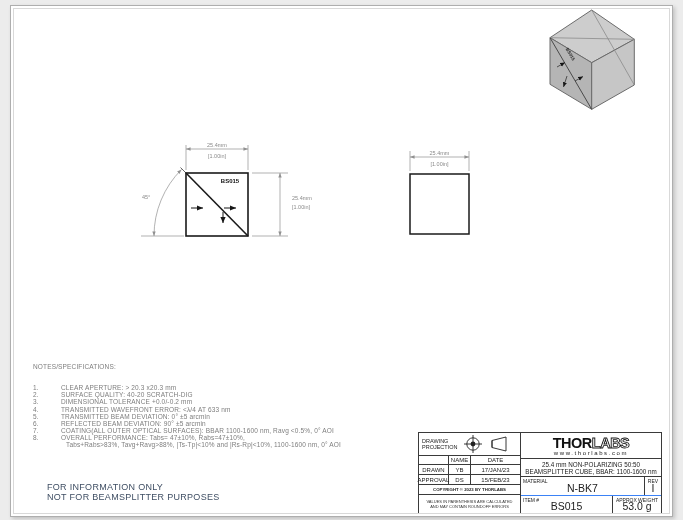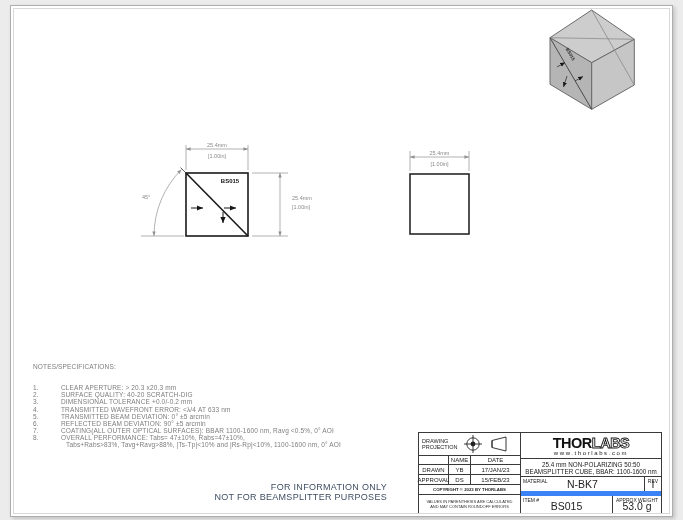--- a/index.html
+++ b/index.html
@@ -12,21 +12,21 @@
 
   
   .notes{position:absolute;left:22px;top:357px;color:#7d7d7d;font-size:6.5px;line-height:7.15px;
          letter-spacing:0.15px;white-space:nowrap;}
   .notes-header{margin-bottom:14px;}
   .note-row{display:flex;}
   .note-num{width:28px;flex:0 0 28px;}
   .note-cont{padding-left:5px;}
 
   
-  .footer{position:absolute;left:36px;top:477px;width:340px;text-align:right;color:#3f4e63;
+  .footer{position:absolute;left:36px;top:477px;width:340px;text-align:left;color:#3f4e63;
           font-size:9px;line-height:9.6px;letter-spacing:0.3px;}
 
   
   .tb{position:absolute;left:407px;top:426px;width:244px;height:82px;border:1px solid #3a3a3a;
       box-sizing:border-box;display:flex;color:#222;background:#fff;}
   .tb *{box-sizing:border-box;}
   .tb-left{width:102px;flex:0 0 102px;border-right:1px solid #3a3a3a;display:flex;flex-direction:column;}
   .tb-right{flex:1;display:flex;flex-direction:column;}
   .tb-proj{height:23px;flex:0 0 23px;border-bottom:1px solid #3a3a3a;display:flex;align-items:center;
            padding-left:3px;font-size:5.5px;line-height:6px;}
@@ -40,21 +40,21 @@
   .tb-r{height:10px;flex:0 0 10px;}
   .tb-copy{height:10px;flex:0 0 10px;border-bottom:1px solid #3a3a3a;display:flex;align-items:center;
            justify-content:center;font-size:4.3px;font-weight:bold;}
   .tb-disc{flex:1;display:flex;flex-direction:column;align-items:center;justify-content:center;
            font-size:4px;line-height:5px;color:#333;text-align:center;}
   .tb-logo{height:26px;flex:0 0 26px;border-bottom:1px solid #3a3a3a;display:flex;flex-direction:column;
            align-items:center;justify-content:center;}
   .tb-web{font-size:6px;letter-spacing:1.6px;color:#222;margin-top:0px;}
   .tb-desc{height:18px;flex:0 0 18px;border-bottom:1px solid #3a3a3a;display:flex;flex-direction:column;
            align-items:center;justify-content:center;font-size:6.3px;line-height:7px;text-align:center;}
-  .tb-matrow{height:19px;flex:0 0 19px;border-bottom:5px solid #3b82f6;display:flex;}
+  .tb-matrow{height:19px;flex:0 0 19px;border-bottom:1px solid #3b82f6;display:flex;}
   .tb-mat{flex:1;position:relative;border-right:1px solid #3a3a3a;}
   .tb-rev{width:16px;flex:0 0 16px;position:relative;}
   .tb-itemrow{flex:1;display:flex;}
   .tb-item{width:92px;flex:0 0 92px;border-right:1px solid #3a3a3a;position:relative;}
   .tb-weight{flex:1;position:relative;}
   .cell-label{position:absolute;left:2px;top:1px;font-size:5px;}
   .cell-label-c{position:absolute;left:0;right:0;top:1px;text-align:center;font-size:5px;}
   .cell-value{position:absolute;left:0;right:0;bottom:1px;text-align:center;font-size:10.5px;}
 </style>
 </head>

